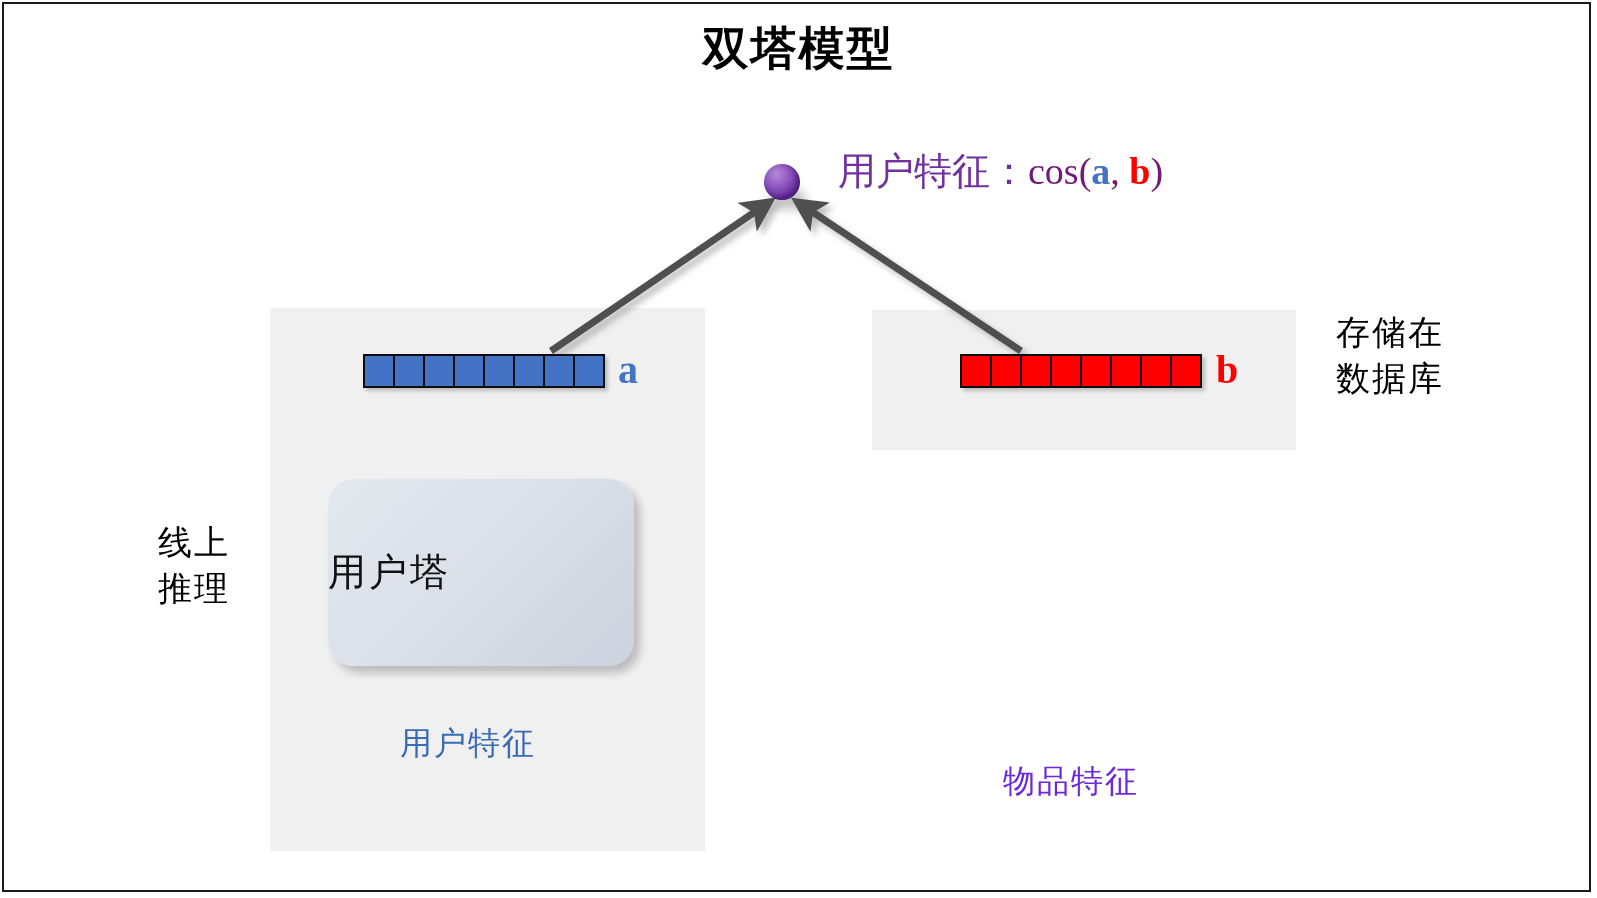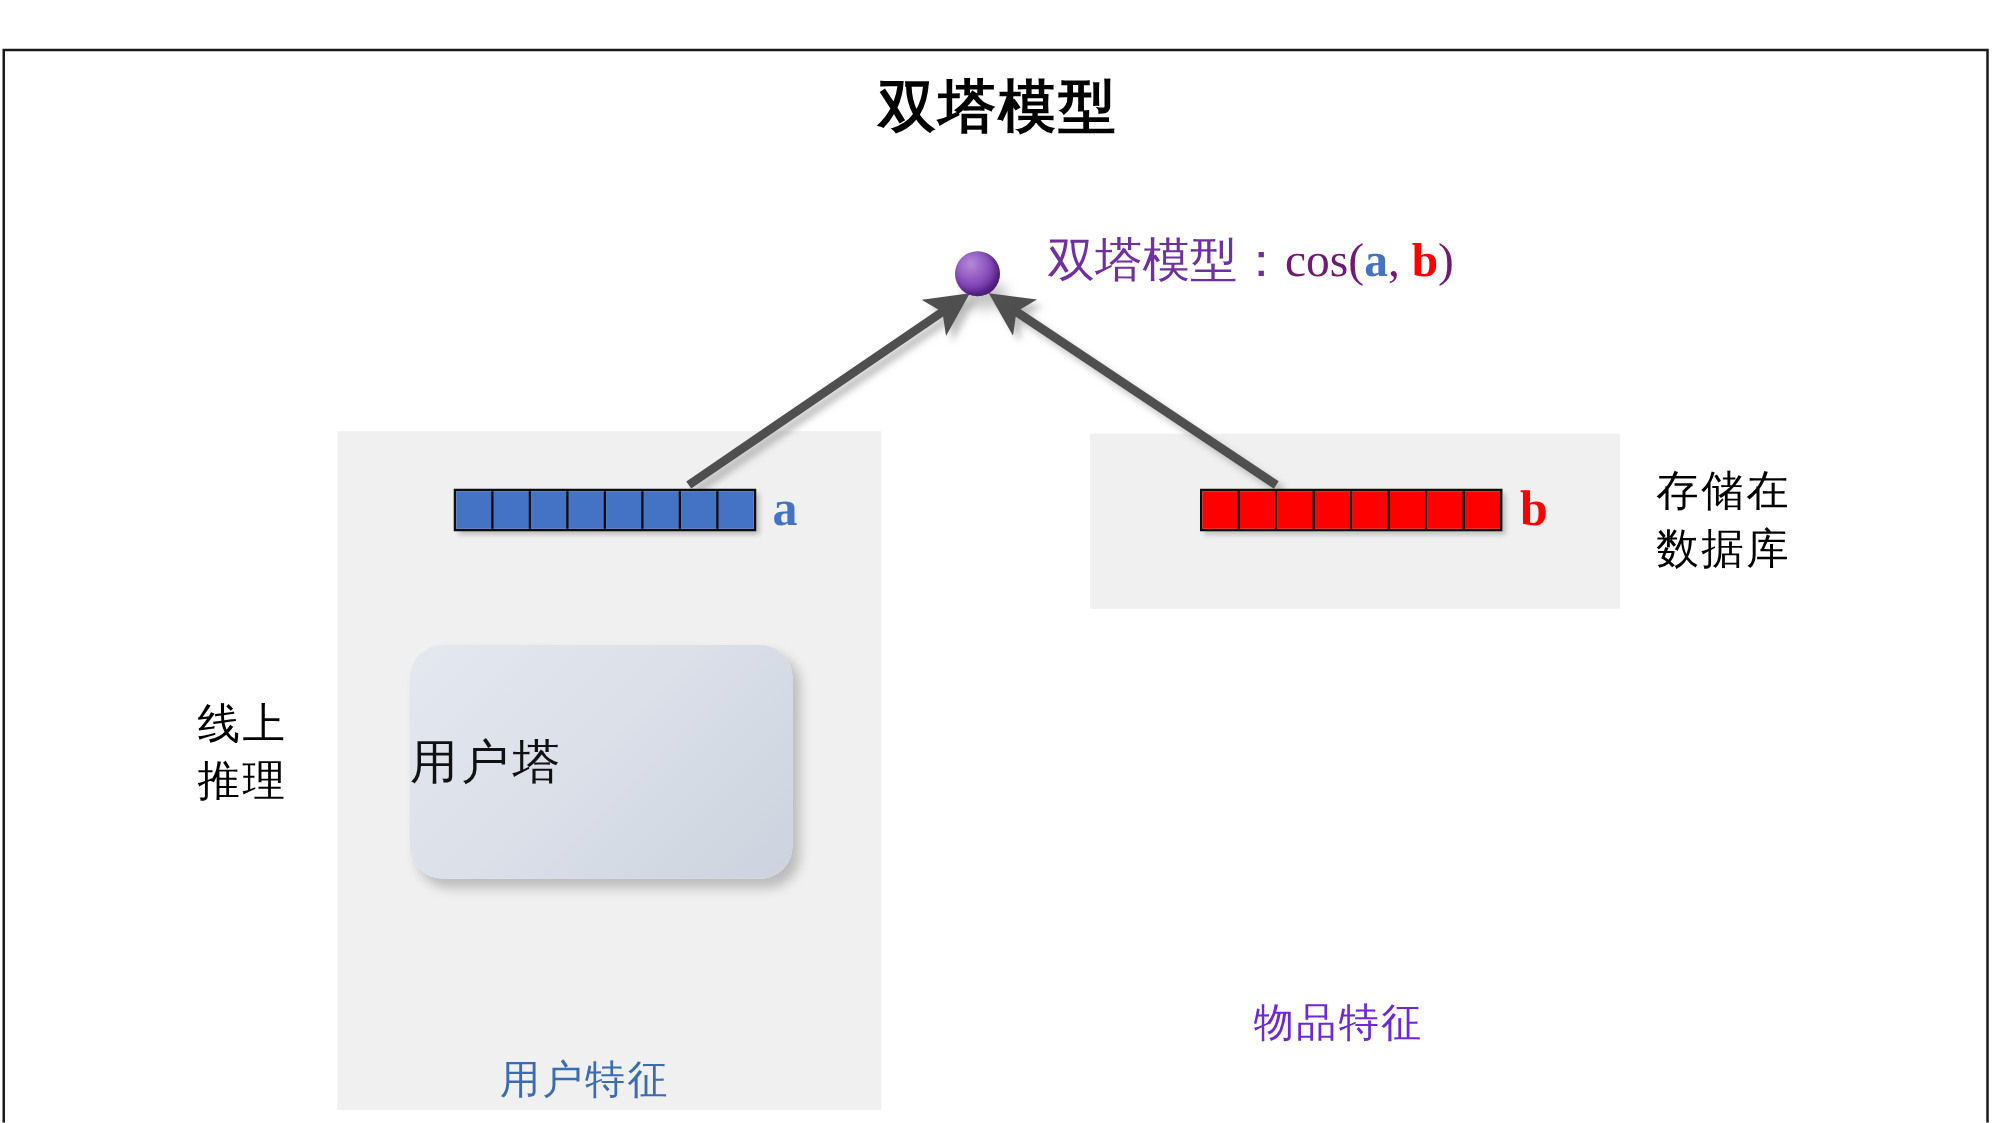--- a/index.html
+++ b/index.html
@@ -12,21 +12,20 @@
     height: 898px;
     position: relative;
     overflow: hidden;
     font-family: "Liberation Serif", "DejaVu Serif", serif;
   }
   #stage {
     position: absolute;
     left: 0; top: 0;
     width: 1597px;
     height: 739px;
-    margin-top: 37px;
   }
 
   
   #frame {
     position: absolute;
     left: 2px; top: 2px;
     width: 1589px; height: 890px;
     border: 2px solid #1a1a1a;
     box-sizing: border-box;
   }
@@ -141,31 +140,31 @@
     position: absolute;
     font-family: "DejaVu Serif", "Liberation Serif", serif;
     font-size: 34px;
     color: #000000;
     line-height: 1.35;
     text-align: left;
     white-space: pre-line;
     letter-spacing: 2px;
   }
   #note-online { left: 158px; top: 520px; width: 110px; }
-  #note-db     { left: 1325px; top: 334px; width: 130px; text-align: left; }
+  #note-db     { left: 1325px; top: 310px; width: 130px; text-align: center; }
 
   
   .feature-label {
     position: absolute;
     font-family: "DejaVu Serif", "Liberation Serif", serif;
     font-size: 32px;
     letter-spacing: 2px;
     line-height: 1;
   }
-  #feat-user { left: 400px; top: 810px; color: #3a6cb5; }
+  #feat-user { left: 400px; top: 727px; color: #3a6cb5; }
   #feat-item { left: 1003px; top: 765px; color: #6d28d9; }
 
   
   #arrows {
     position: absolute;
     left: 0; top: 0;
     width: 1597px; height: 898px;
     pointer-events: none;
   }
 </style>
@@ -215,21 +214,21 @@
     </g>
 
     <g filter="url(#arrowShadow)">
       <line x1="1081" y1="750" x2="1081" y2="680" stroke="#5a5a5a" stroke-width="6" marker-end="url(#headSmall)"></line>
     </g>
   </svg>
 
   <div id="sphere-shadow"></div>
   <div id="sphere"></div>
 
-  <div id="cos-label"><span class="cn">双塔模型：</span><span class="fx">cos(</span><span class="va">a</span><span class="fx">, </span><span class="vb">b</span><span class="fx">)</span></div>
+  <div id="cos-label"><span class="cn">用户特征：</span><span class="fx">cos(</span><span class="va">a</span><span class="fx">, </span><span class="vb">b</span><span class="fx">)</span></div>
 
   <div id="vec-a" class="vector">
     <div class="cell"></div>
     <div class="cell"></div>
     <div class="cell"></div>
     <div class="cell"></div>
     <div class="cell"></div>
     <div class="cell"></div>
     <div class="cell"></div>
     <div class="cell"></div>

